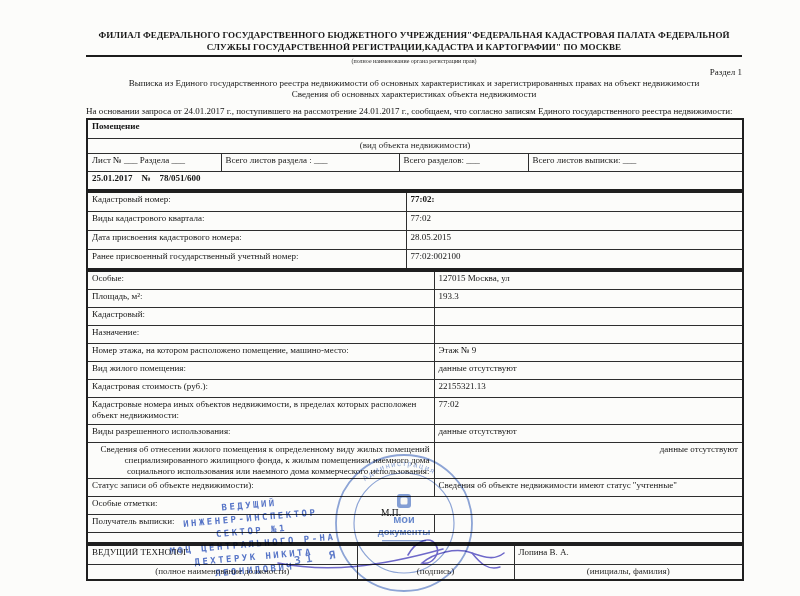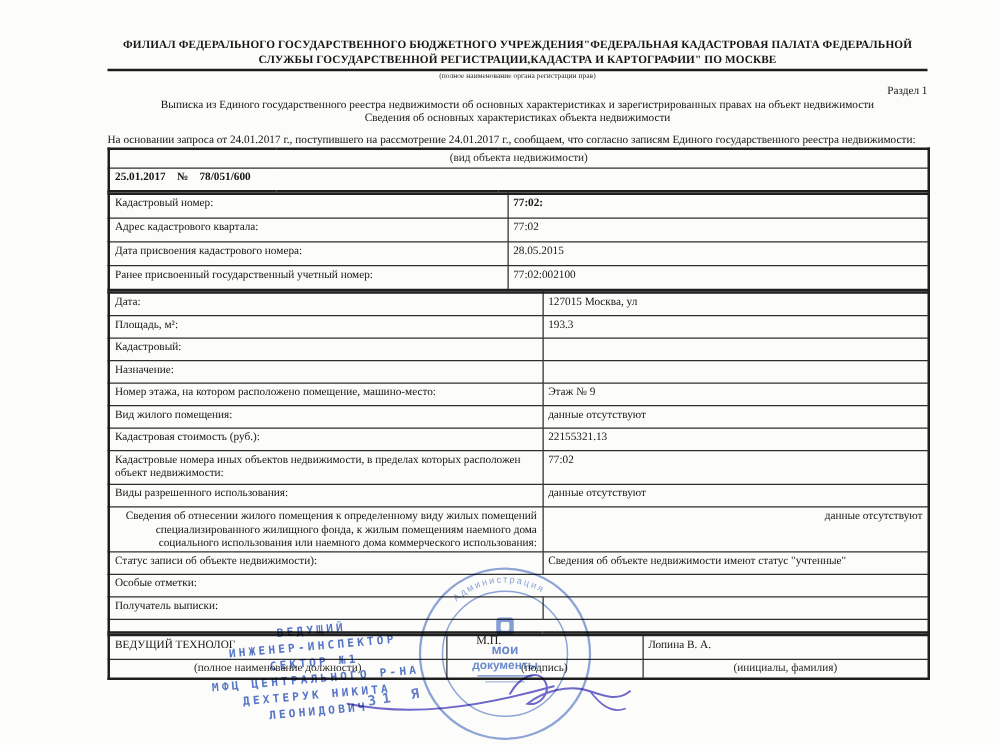--- a/index.html
+++ b/index.html
@@ -51,62 +51,71 @@
     <div class="basis">На основании запроса от 24.01.2017 г., поступившего на рассмотрение 24.01.2017 г., сообщаем, что согласно записям Единого государственного реестра недвижимости:</div>
 
     <table class="t mt3">
       <colgroup>
           <col style="width:134px">
           <col style="width:178px">
           <col style="width:129px">
           <col style="width:215px">
         </colgroup>
       <tbody>
+          <tr>
+        <td class="bold h16" colspan="4">Помещение</td>
+      </tr>
       <tr>
         <td class="caption center h12" colspan="4">(вид объекта недвижимости)</td>
+      </tr>
+      <tr>
+        <td class="h15">Лист № ___  Раздела ___</td>
+        <td class="h15">Всего листов раздела : ___</td>
+        <td class="h15">Всего разделов: ___</td>
+        <td class="h15">Всего листов выписки: ___</td>
       </tr>
       <tr>
         <td class="bold pre h15" colspan="4">25.01.2017    №    78/051/600</td>
       </tr>
     </tbody>
       </table>
 
     <table class="t mt3">
       <colgroup>
           <col style="width:319px">
           <col style="width:337px">
         </colgroup>
       <tbody>
           <tr>
         <td class="h16">Кадастровый номер:</td>
         <td class="h16 bold">77:02:</td>
       </tr>
       <tr>
-        <td class="h16">Адрес кадастрового квартала:</td>
+        <td class="h16">Виды кадастрового квартала:</td>
         <td class="h16">77:02</td>
       </tr>
       <tr>
         <td class="h16">Дата присвоения кадастрового номера:</td>
         <td class="h16">28.05.2015</td>
       </tr>
       <tr>
         <td class="h16">Ранее присвоенный государственный учетный номер:</td>
         <td class="h16">77:02:002100</td>
       </tr>
     </tbody>
       </table>
 
     <table class="t mt3">
       <colgroup>
           <col style="width:347px">
           <col style="width:309px">
         </colgroup>
       <tbody>
           <tr>
-        <td class="h15">Дата:</td>
+        <td class="h15">Особые:</td>
         <td class="h15">127015 Москва, ул</td>
       </tr>
       <tr>
         <td class="h15">Площадь, м²:</td>
         <td class="h15">193.3</td>
       </tr>
       <tr>
         <td class="h15">Кадастровый:</td>
         <td class="h15"></td>
       </tr>

